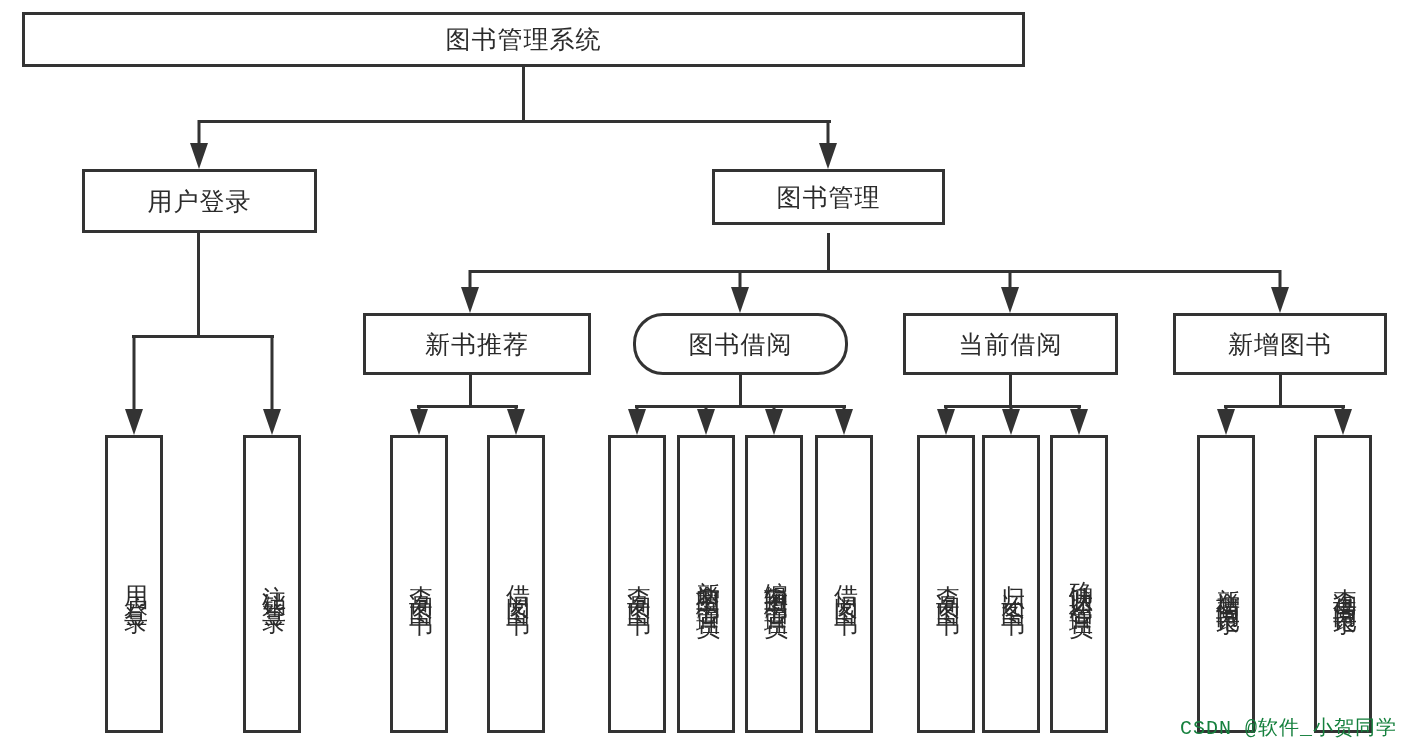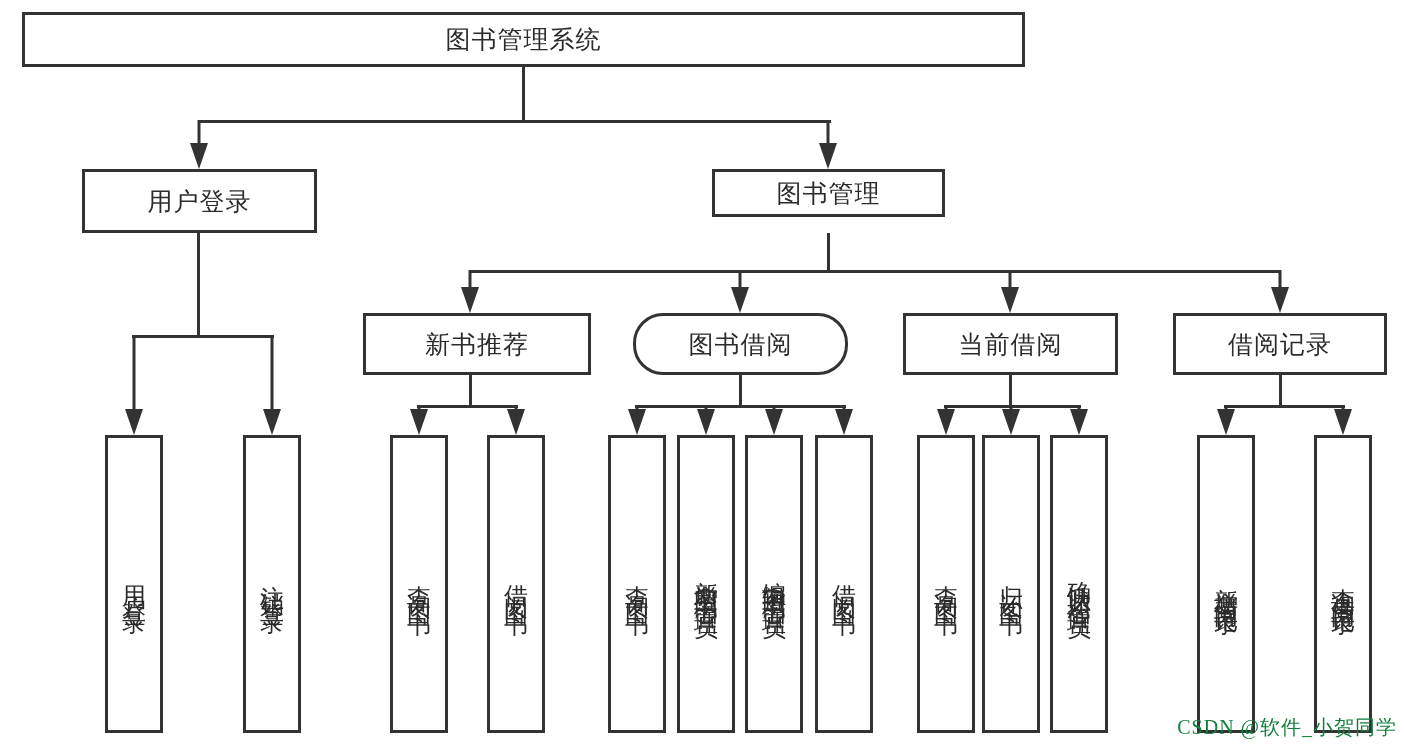--- a/index.html
+++ b/index.html
@@ -1,18 +1,18 @@
 <!DOCTYPE html>
 <html><head>
 <meta charset="utf-8">
 <style>
   html,body{margin:0;padding:0;background:#fff;}
   .stage{
     position:relative;width:1405px;height:747px;background:#ffffff;overflow:hidden;
-    font-family:Liberation Serif, serif;color:#2b2b2b;
+    font-family:Liberation Mono, monospace;color:#2b2b2b;
   }
   
   .box{
     position:absolute;box-sizing:border-box;border:3px solid #333333;background:#ffffff;
     display:flex;align-items:center;justify-content:center;
   }
   .box .lbl{font-size:25px;letter-spacing:1px;white-space:nowrap;color:#2b2b2b;}
   .leaf .lbl{
     writing-mode:vertical-rl;text-orientation:mixed;white-space:normal;
     font-size:24px;letter-spacing:9px;line-height:1;
@@ -48,21 +48,21 @@
   </div>
 
   <div class="v" style="left:522px;top:67px;height:56px;"></div>
   <div class="h" style="left:198px;top:120px;width:633px;"></div>
   <div class="arr" style="left:190px;top:120px;height:49px;"></div>
   <div class="arr" style="left:819px;top:120px;height:49px;"></div>
 
   <div class="box" style="left:82px;top:169px;width:235px;height:64px;">
     <span class="lbl">用户登录</span>
   </div>
-  <div class="box" style="left:712px;top:169px;width:233px;height:48px;">
+  <div class="box" style="left:712px;top:169px;width:233px;height:56px;">
     <span class="lbl">图书管理</span>
   </div>
 
   <div class="v" style="left:197px;top:233px;height:105px;"></div>
   <div class="h" style="left:132px;top:335px;width:142px;"></div>
   <div class="arr" style="left:125px;top:335px;height:100px;"></div>
   <div class="arr" style="left:263px;top:335px;height:100px;"></div>
 
   <div class="v" style="left:827px;top:233px;height:40px;"></div>
   <div class="h" style="left:469px;top:270px;width:812px;"></div>
@@ -74,21 +74,21 @@
   <div class="box" style="left:363px;top:313px;width:228px;height:62px;">
     <span class="lbl">新书推荐</span>
   </div>
   <div class="box" style="left:633px;top:313px;width:215px;height:62px;border-radius:30px;">
     <span class="lbl">图书借阅</span>
   </div>
   <div class="box" style="left:903px;top:313px;width:215px;height:62px;">
     <span class="lbl">当前借阅</span>
   </div>
   <div class="box" style="left:1173px;top:313px;width:214px;height:62px;">
-    <span class="lbl">借阅记录</span>
+    <span class="lbl">新增图书</span>
   </div>
 
   <div class="v" style="left:469px;top:375px;height:33px;"></div>
   <div class="h" style="left:417px;top:405px;width:101px;"></div>
   <div class="arr" style="left:410px;top:405px;height:30px;"></div>
   <div class="arr" style="left:507px;top:405px;height:30px;"></div>
 
   <div class="v" style="left:739px;top:375px;height:33px;"></div>
   <div class="h" style="left:635px;top:405px;width:211px;"></div>
   <div class="arr" style="left:628px;top:405px;height:30px;"></div>

